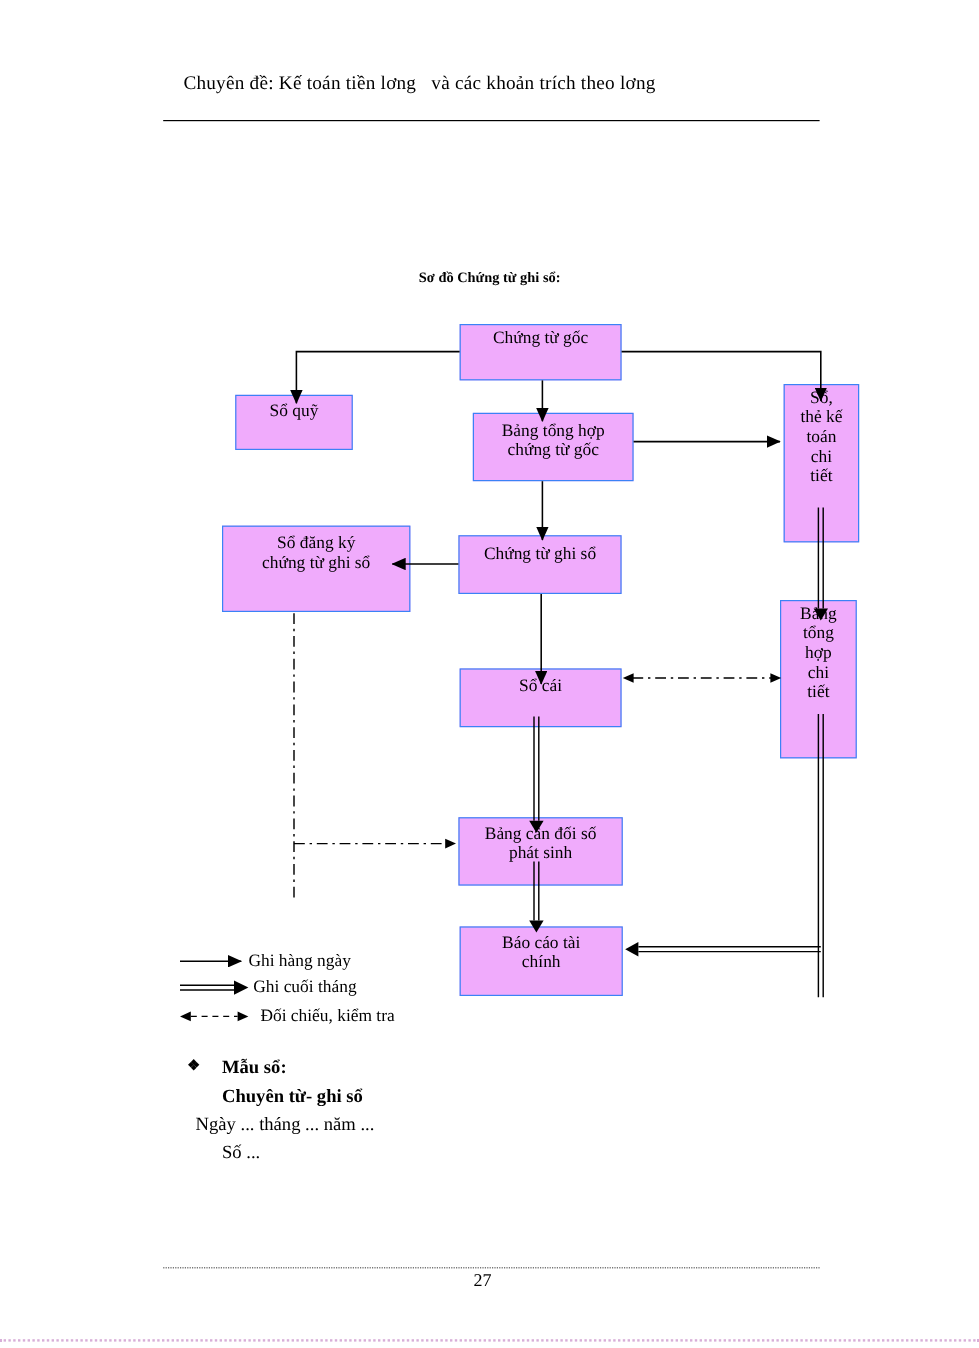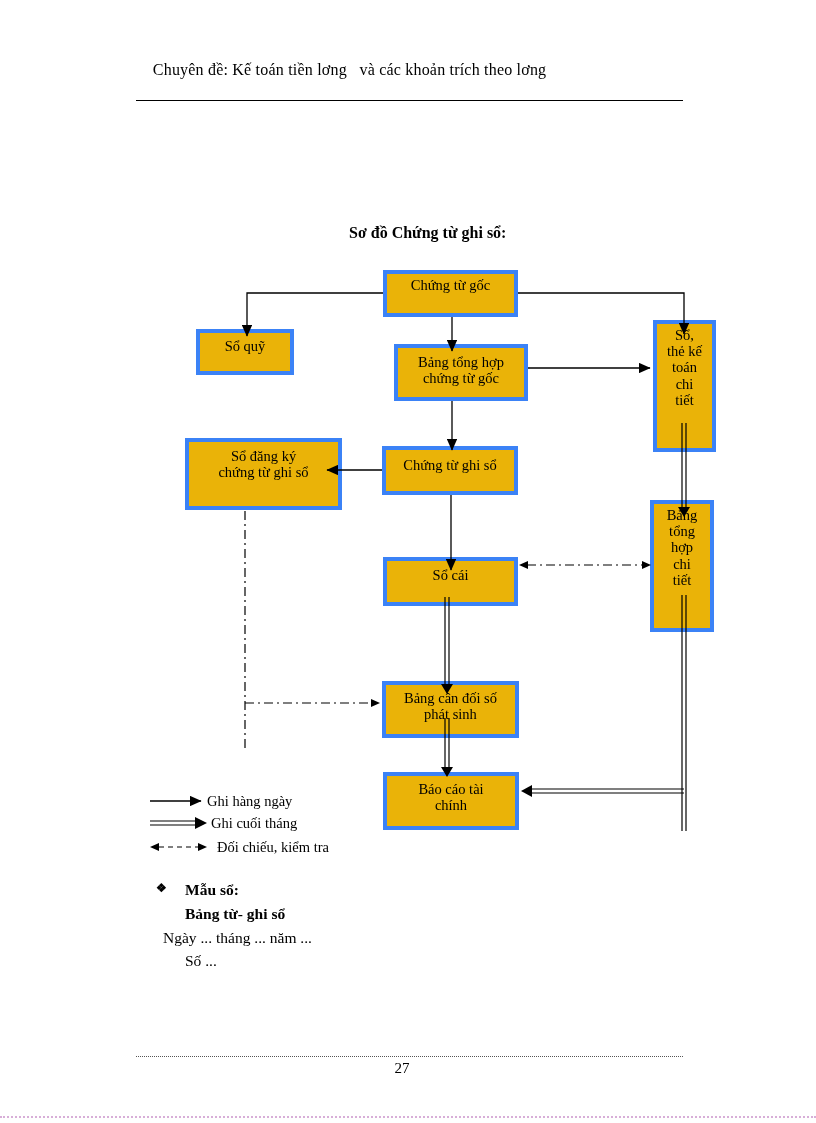--- a/index.html
+++ b/index.html
@@ -6,24 +6,24 @@
   .page{
     position:relative;width:816px;height:1123px;background:#fff;
     font-family:"Liberation Serif", serif;color:#000;overflow:hidden;
   }
   .hdr{
     position:absolute;left:136px;top:43px;width:547px;
     font-size:16px;border-bottom:1px solid #000;padding-bottom:3px;
     white-space:pre;letter-spacing:.2px;
   }
   .diagram-title{
-    position:absolute;left:349px;top:224px;font-size:16px;font-weight:bold;
+    position:absolute;left:349px;top:224px;font-size:12px;font-weight:bold;
   }
   .node{
-    position:absolute;border:4px solid #3b82f6;background:#eab308;
+    position:absolute;border:1px solid #3b82f6;background:#f0abfc;
     box-sizing:border-box;text-align:center;font-size:14.5px;line-height:1.12;
     padding-top:3px;z-index:1;
   }
   .node span{white-space:pre-line;display:block;}
   svg.connectors{
     position:absolute;left:0;top:0;z-index:3;pointer-events:none;
   }
   .legend-label{position:absolute;font-size:14.5px;z-index:2;}
   .notes-bullet{position:absolute;left:156px;top:881px;font-size:12px;font-weight:bold;}
   .notes-heading{position:absolute;left:185px;top:881px;font-size:15.5px;font-weight:bold;}
@@ -152,21 +152,21 @@
     <polygon points="159,843 159,851 150,847" fill="#000"></polygon>
     <polygon points="198,843 198,851 207,847" fill="#000"></polygon>
   </svg>
 
   <div class="legend-label" style="left:207px;top:793px;">Ghi hàng ngày</div>
   <div class="legend-label" style="left:211px;top:815px;">Ghi cuối tháng</div>
   <div class="legend-label" style="left:217px;top:839px;">Đối chiếu, kiểm tra</div>
 
   <div class="notes-bullet">❖</div>
   <div class="notes-heading">Mẫu sổ:</div>
-  <div class="notes-line1">Bảng từ- ghi sổ</div>
+  <div class="notes-line1">Chuyên từ- ghi sổ</div>
   <div class="notes-line2">Ngày ... tháng ... năm ...</div>
   <div class="notes-line3">Số ...</div>
 
   <div class="footer-rule"></div>
   <div class="footer-num">27</div>
   <div class="bottom-rule"></div>
 
 </div>
 
 </body></html>

